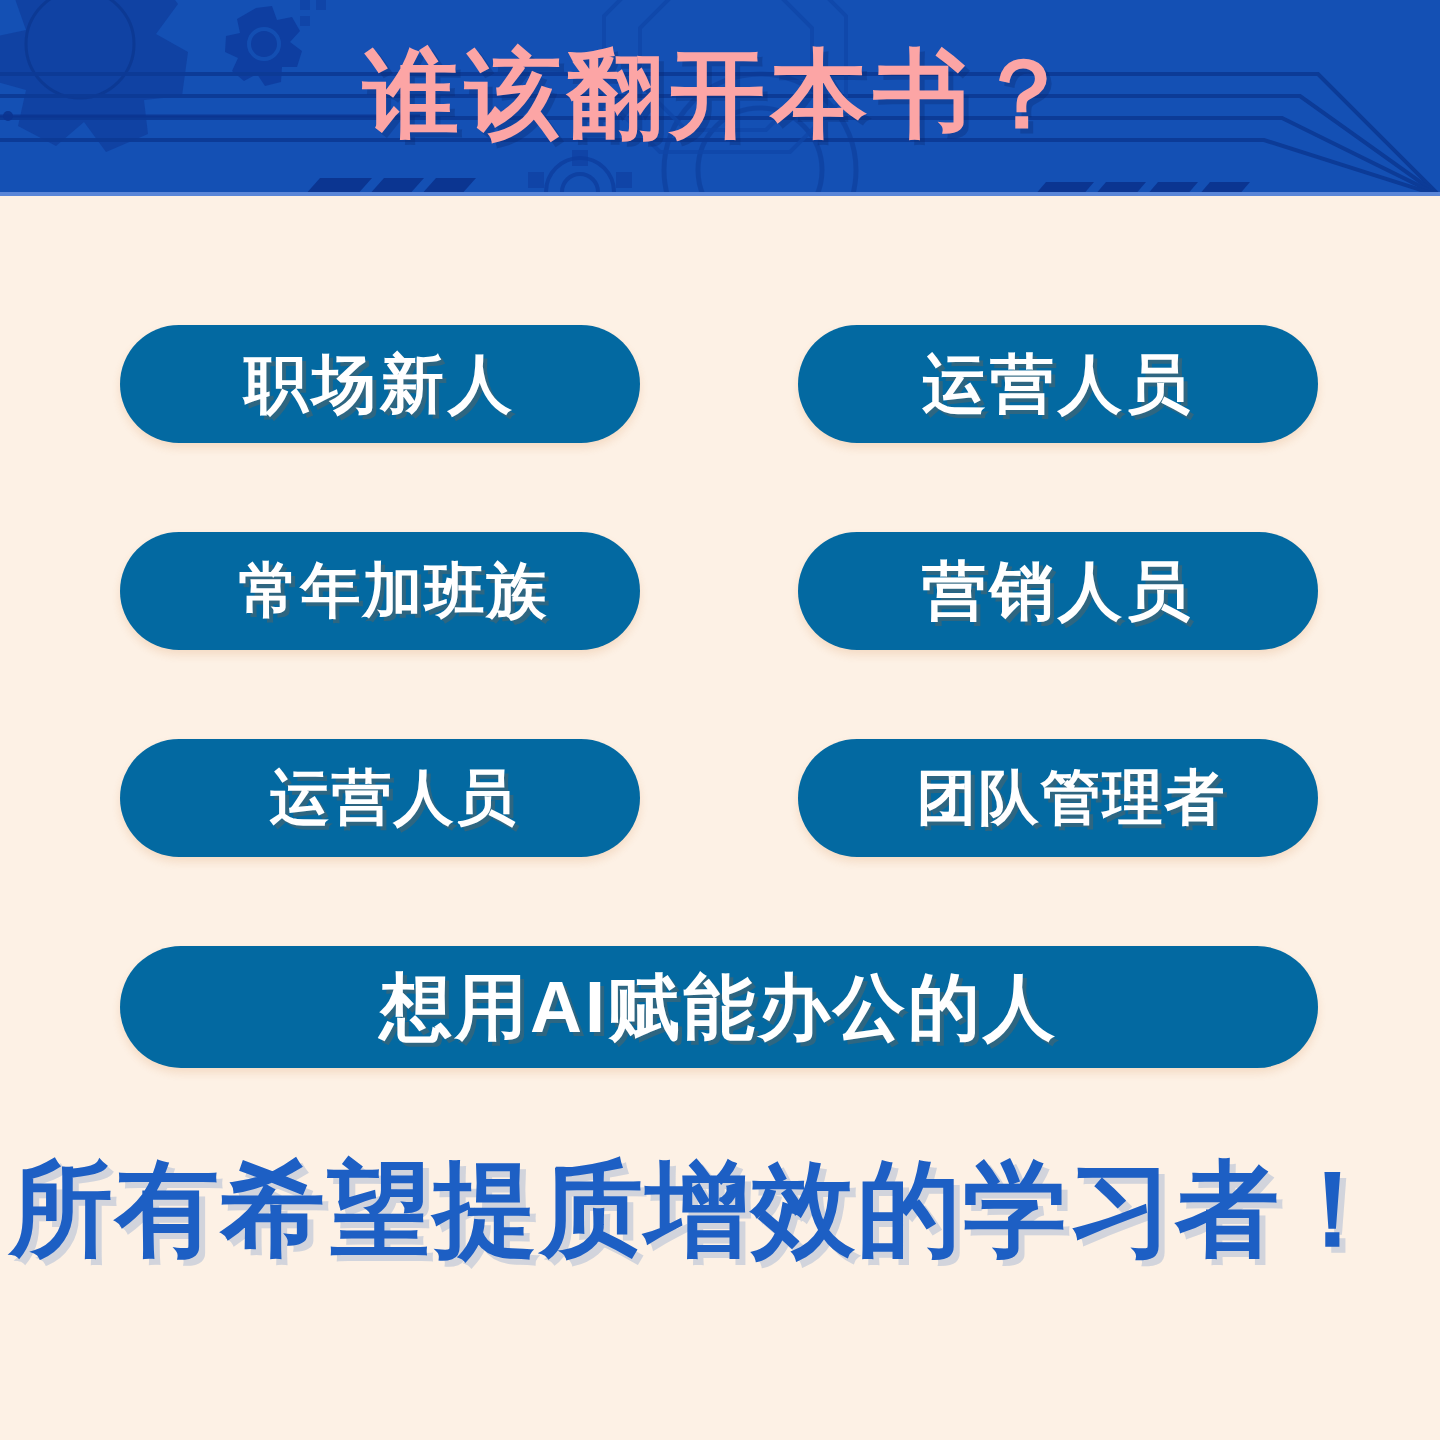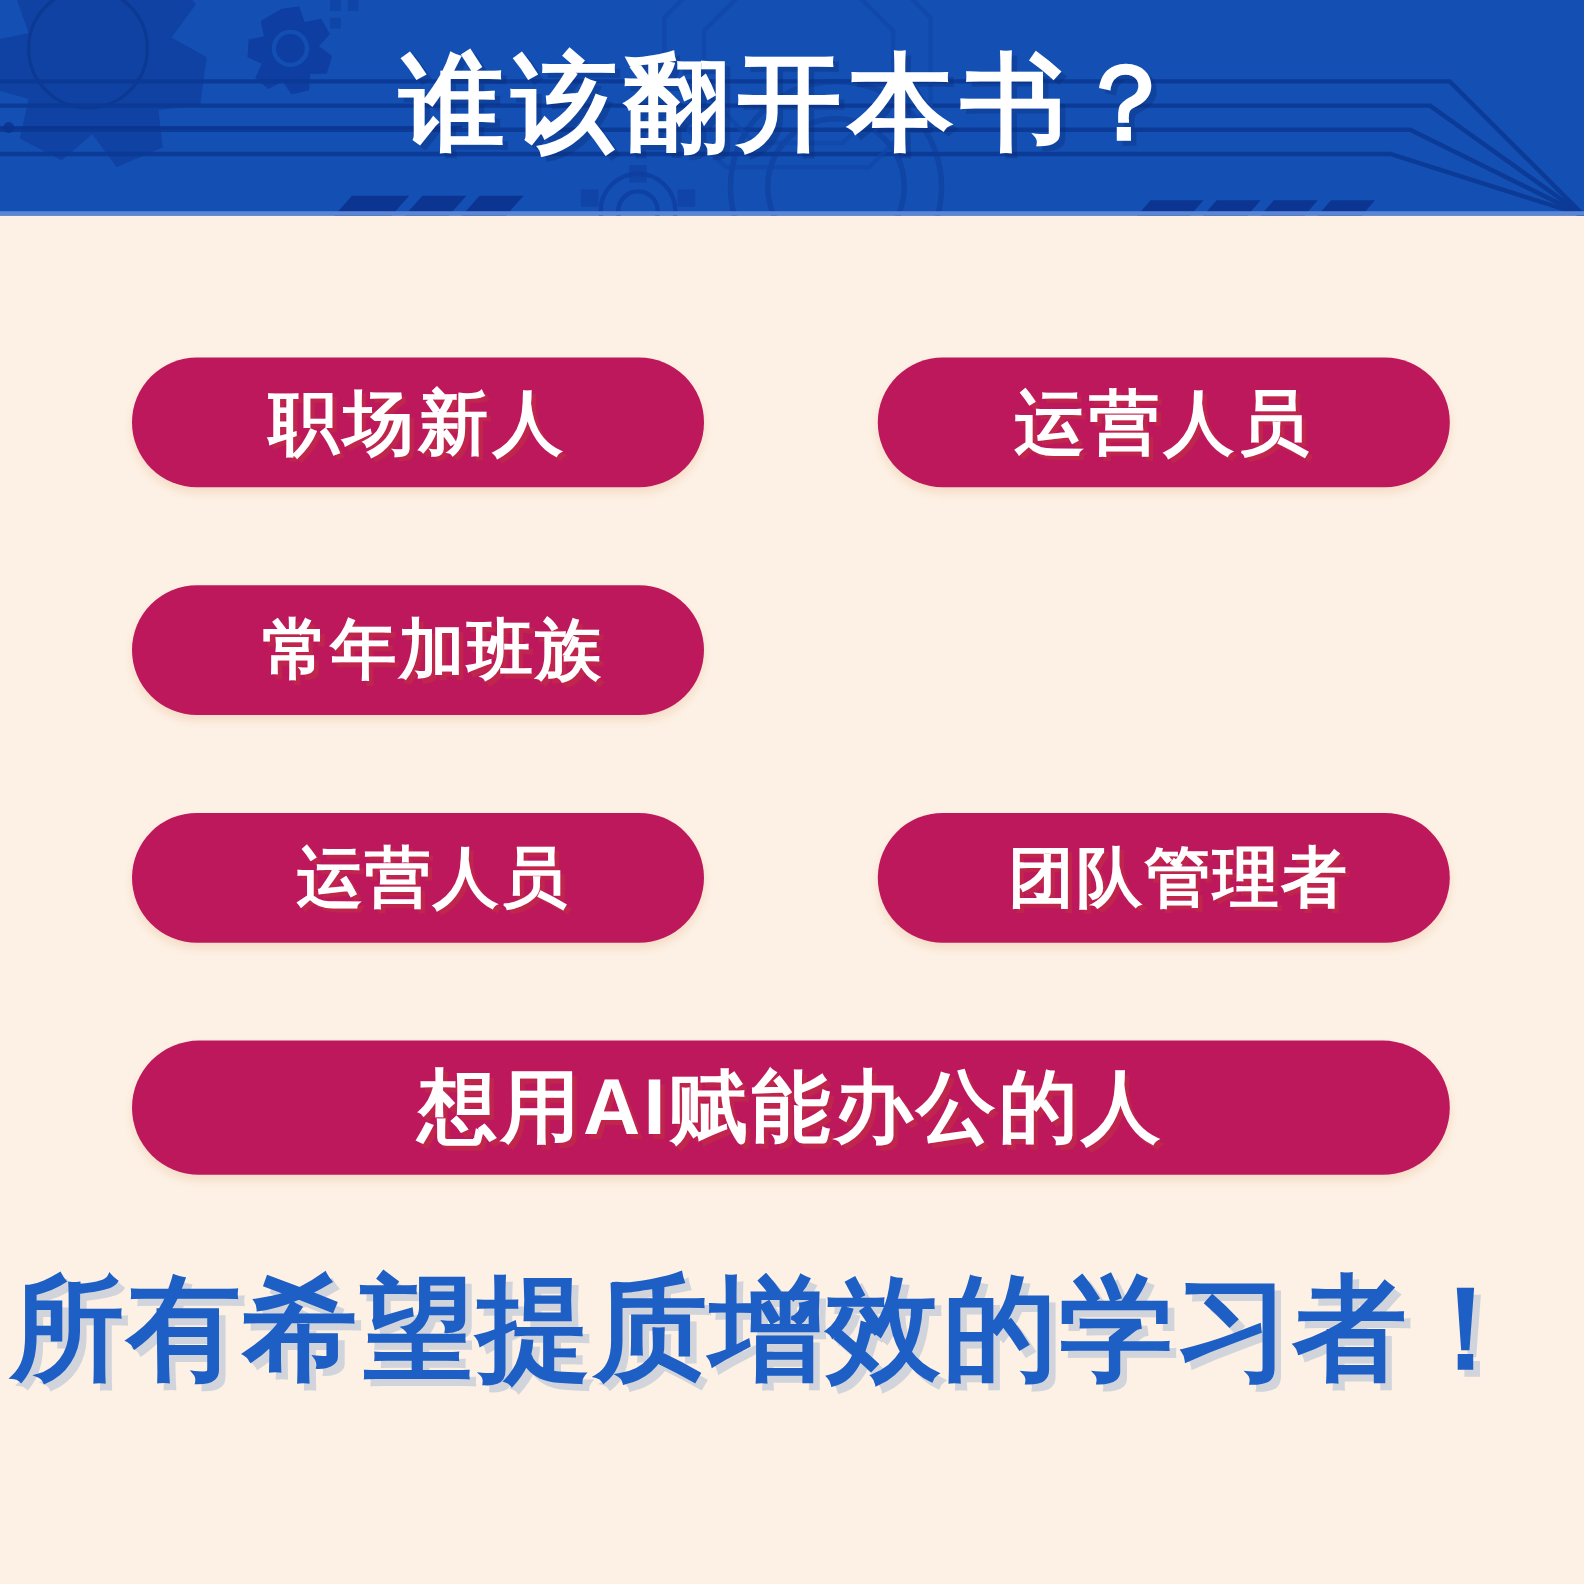--- a/index.html
+++ b/index.html
@@ -42,21 +42,21 @@
   }
   .banner-title {
     position: absolute;
     left: 0;
     top: 0;
     width: 1440px;
     height: 196px;
     display: flex;
     align-items: center;
     justify-content: center;
-    color: #ffffff;
+    color: #fca5a5;
     font-size: 96px;
     font-weight: bold;
     letter-spacing: 6px;
     line-height: 1;
     text-shadow: 5px 5px 0 rgba(10, 40, 110, 0.30);
     z-index: 4;
     padding-bottom: 8px;
     box-sizing: border-box;
   }
   .banner-bottom-line {
@@ -77,21 +77,21 @@
     width: 1198px;
   }
   .pill-row {
     display: flex;
     justify-content: space-between;
     margin-bottom: 89px;
   }
   .pill {
     height: 118px;
     border-radius: 59px;
-    background: #be185d;
+    background: #0369a1;
     display: flex;
     align-items: center;
     justify-content: center;
     box-shadow: 0 5px 9px rgba(200, 110, 40, 0.16);
     box-sizing: border-box;
   }
   .pill-half {
     width: 520px;
   }
   .pill-wide {
@@ -230,20 +230,23 @@
       </div>
       <div class="pill pill-half">
         <span class="pill-label">运营人员</span>
       </div>
     </div>
 
     <div class="pill-row">
       <div class="pill pill-half">
         <span class="pill-label len5">常年加班族</span>
       </div>
+      <div class="pill pill-half">
+        <span class="pill-label">营销人员</span>
+      </div>
     </div>
 
     <div class="pill-row">
       <div class="pill pill-half">
         <span class="pill-label len5">运营人员</span>
       </div>
       <div class="pill pill-half">
         <span class="pill-label len5">团队管理者</span>
       </div>
     </div>

